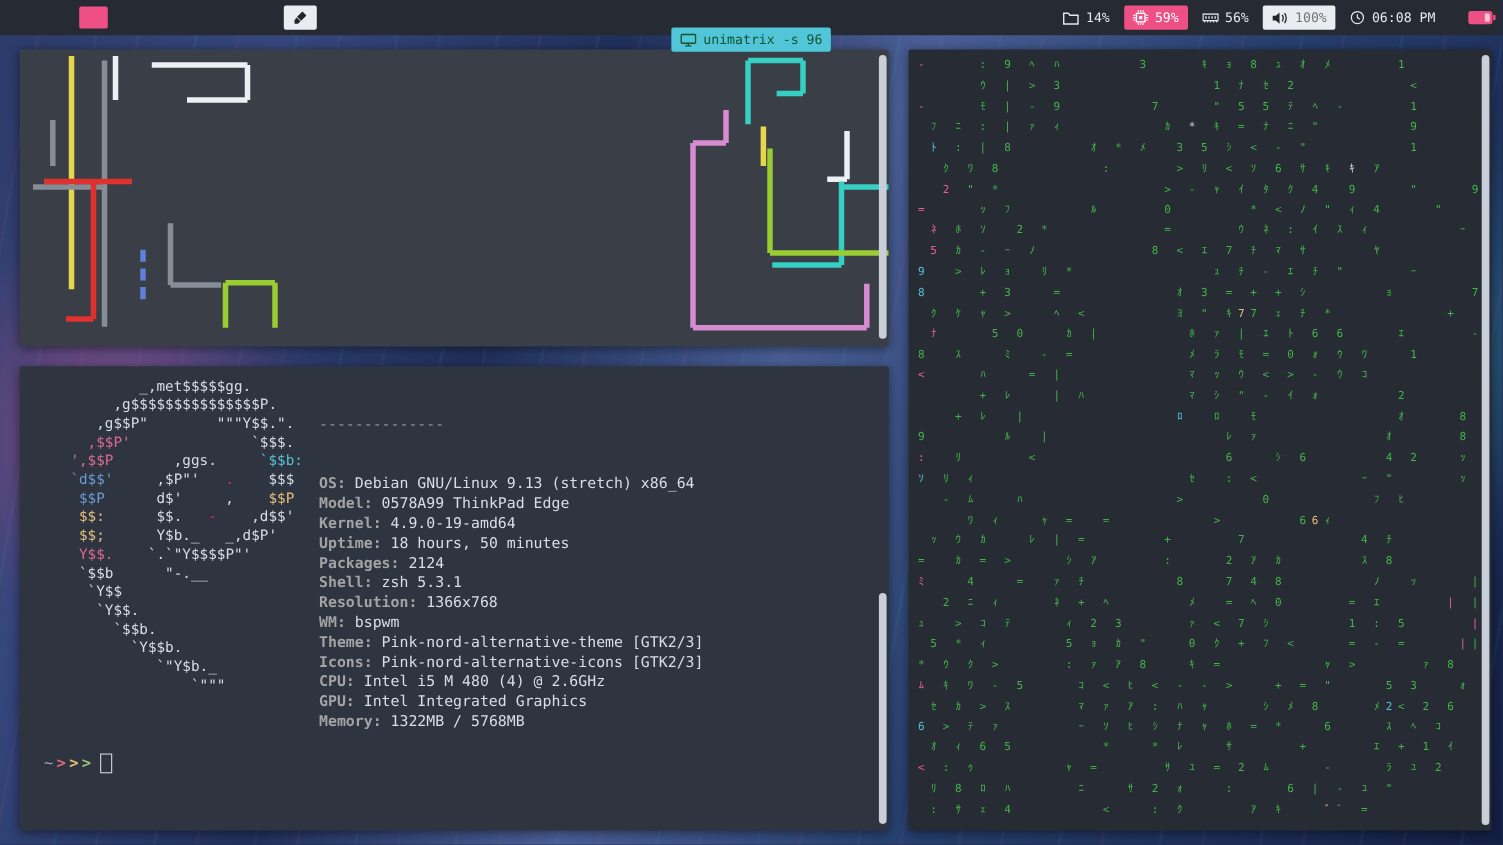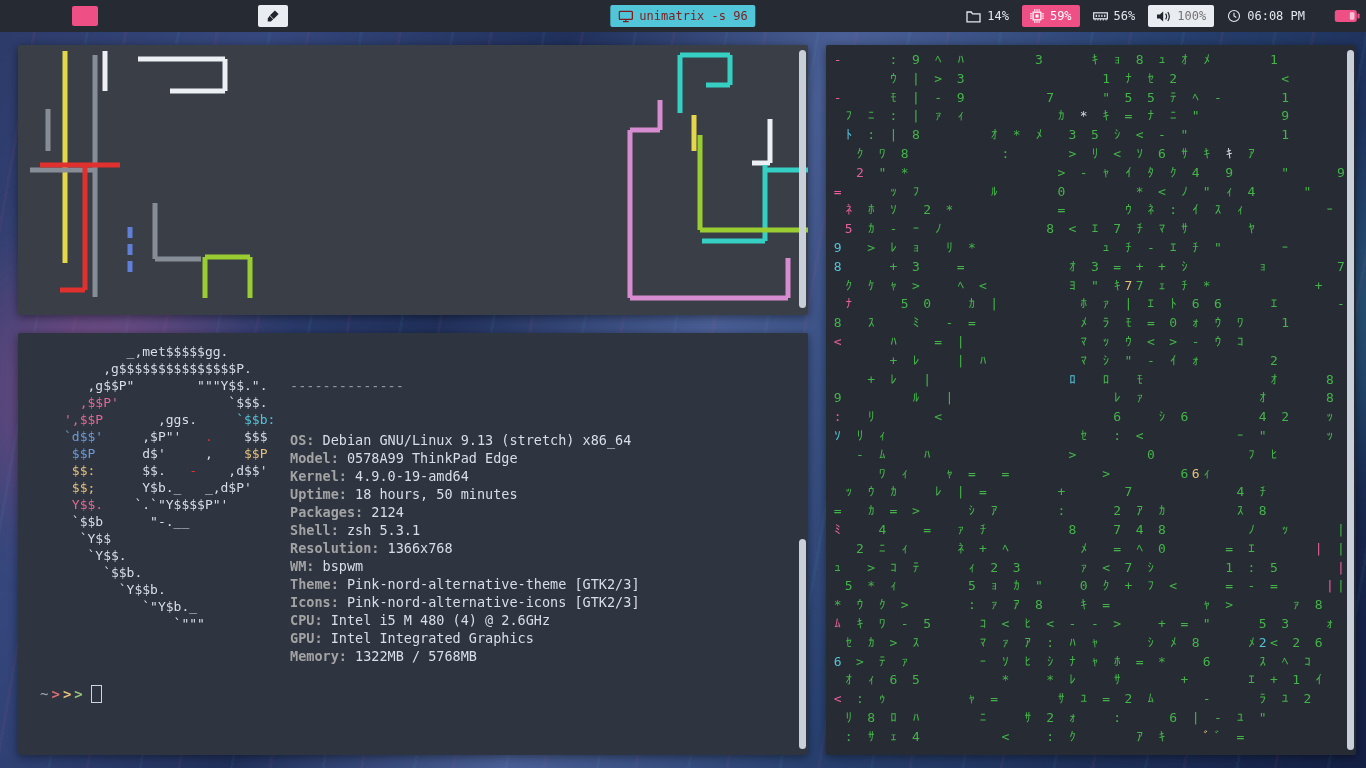--- a/index.html
+++ b/index.html
@@ -15,21 +15,21 @@
     background:radial-gradient(circle,rgba(233,84,146,.45),transparent 70%);filter:blur(28px);}
   .wp-glow-cyan{position:absolute;right:-80px;top:60px;width:340px;height:500px;border-radius:50%;
     background:radial-gradient(circle,rgba(77,208,225,.35),transparent 70%);filter:blur(30px);}
 
   
   .topbar{position:absolute;top:0;left:0;width:1366px;height:32px;background:#262a33;color:#e3e8ef;font-size:12px;z-index:10;}
   .ws{position:absolute;left:72px;top:6px;width:26px;height:20px;border-radius:2px;background:var(--pink);}
   .chip{height:22px;display:flex;align-items:center;gap:6px;padding:0 8px;border-radius:2px;box-sizing:border-box;}
   .chip.white{background:#e9ecf0;color:#737373;}
   .chip.pink{background:var(--pink);color:#ffffff;}
-  .chip.cyan{background:var(--cyan);color:#7f1d1d;}
+  .chip.cyan{background:var(--cyan);color:#14532d;margin-top:20px;}
   .brush-chip{position:absolute;left:258px;top:5px;}
   .center-chip{position:absolute;left:50%;top:5px;transform:translateX(-50%);}
   .bar-right{position:absolute;right:6px;top:0;height:32px;display:flex;align-items:center;gap:13px;}
   .bar-group{display:flex;align-items:center;gap:6px;}
   .battery-wrap{margin-left:16px;display:flex;align-items:center;}
   .topbar svg{display:block;}
 
   
   .window{position:absolute;border-radius:2px;box-shadow:0 2px 10px rgba(0,0,0,.45);overflow:hidden;}
   #win-pipes{left:18px;top:45px;width:790px;height:270px;background:#3a3f47;}
@@ -48,21 +48,21 @@
   .info{position:absolute;left:272px;top:8px;font-size:13.5px;line-height:18px;white-space:pre;}
   .ntitle{color:#b98e9b;font-weight:bold;}
   .nunder{color:#8f96a3;}
   .ikey{color:#a3a3a3;font-weight:bold;}
   .ival{color:#d8dee9;}
   .prompt{position:absolute;left:22px;top:352px;font-size:14px;color:#9aa5b1;display:flex;align-items:center;}
   .chev{font-weight:bold;margin-left:3px;}
   .cursor{display:inline-block;width:9px;height:16px;border:1px solid #cfd6e0;margin-left:8px;}
 
   
-  .matrix{position:absolute;left:6px;top:6px;right:12px;bottom:6px;font-size:13px;overflow:hidden;white-space:pre;}
+  .matrix{position:absolute;left:6px;top:6px;right:12px;bottom:6px;font-size:10px;overflow:hidden;white-space:pre;}
   .mrow{height:18.8px;line-height:18.8px;}
   .mc{display:inline-block;width:11.2px;height:18.8px;text-align:center;overflow:hidden;}
 </style>
 </head>
 <body>
 
 <div class="wallpaper">
   <div class="wp-streaks"></div>
   <div class="wp-glow-pink"></div>
   <div class="wp-glow-cyan"></div>

